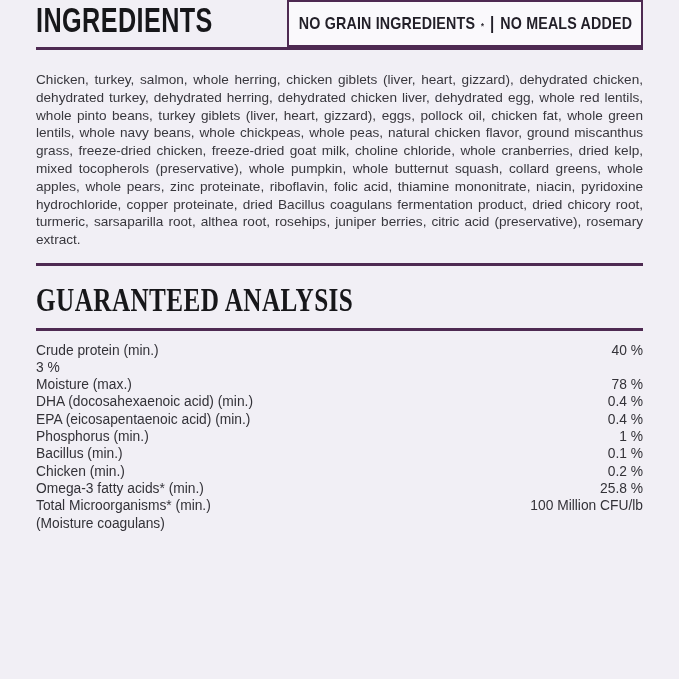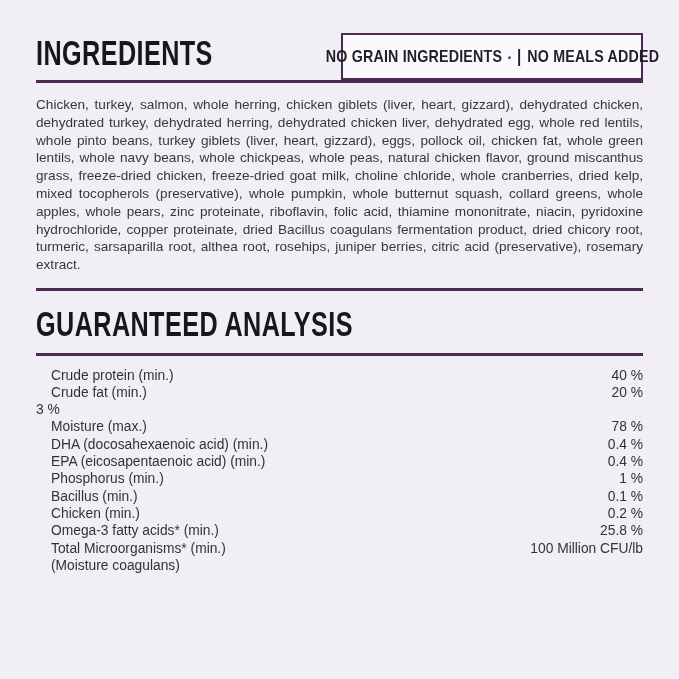--- a/index.html
+++ b/index.html
@@ -11,40 +11,39 @@
     overflow: hidden;
   }
   .page {
     box-sizing: border-box;
     width: 679px; height: 679px;
     padding: 0 36px;
     position: relative;
   }
   
   .header-row {
-    margin-top: 33px;
     display: flex;
     justify-content: space-between;
     align-items: flex-end;
     border-bottom: 3px solid var(--accent);
   }
   .title {
     font-weight: bold;
     font-size: 30px;
     line-height: 1;
     color: #17171a;
     letter-spacing: 0.5px;
     transform: scale(0.84, 1.14);
     transform-origin: left bottom;
     white-space: nowrap;
   }
   .title-ingredients { padding-bottom: 8px; }
   .badge {
     box-sizing: border-box;
-    width: 302px; height: 47px;
+    width: 356px; height: 47px;
     border: 2px solid var(--accent);
     background: #faf9fc;
     display: flex;
     align-items: center;
     justify-content: center;
     margin-bottom: 0px;
   }
   .badge-inner {
     display: flex;
     align-items: baseline;
@@ -53,44 +52,45 @@
     font-size: 17px;
     color: #221f28;
     white-space: nowrap;
     transform: scaleX(0.84);
     letter-spacing: 0.2px;
   }
   .badge-inner sup { font-size: 9px; }
   .badge-divider { font-size: 18px; }
   
   .ingredients-body {
-    margin-top: 13px;
+    margin-top: 21px;
     font-size: 13.6px;
     line-height: 17.8px;
     text-align: justify;
     color: #38373d;
     word-spacing: 0.5px;
   }
   
   .section-header {
     margin-top: 0;
     border-top: 3px solid var(--accent);
     border-bottom: 3px solid var(--accent);
     padding: 21px 0 11px;
+    font-family: Liberation Serif, serif;
   }
   .analysis-table { margin-top: 11px; }
   .analysis-row {
     display: flex;
     justify-content: space-between;
     align-items: baseline;
     font-size: 13.8px;
     line-height: 17.3px;
     color: #333238;
   }
-  .analysis-label { text-align: left; margin-left: 15px; }
+  .analysis-label { text-align: left; }
   .analysis-value { text-align: right; white-space: nowrap; }
 </style>
 </head>
 <body>
 
 <div class="page" style="--accent:#4e2a52;">
 
   <div class="header-row">
     <div class="title title-ingredients">INGREDIENTS</div>
     <div class="badge">
@@ -106,24 +106,20 @@
   <p class="ingredients-body">Chicken, turkey, salmon, whole herring, chicken giblets (liver, heart, gizzard), dehydrated chicken, dehydrated turkey, dehydrated herring, dehydrated chicken liver, dehydrated egg, whole red lentils, whole pinto beans, turkey giblets (liver, heart, gizzard), eggs, pollock oil, chicken fat, whole green lentils, whole navy beans, whole chickpeas, whole peas, natural chicken flavor, ground miscanthus grass, freeze-dried chicken, freeze-dried goat milk, choline chloride, whole cranberries, dried kelp, mixed tocopherols (preservative), whole pumpkin, whole butternut squash, collard greens, whole apples, whole pears, zinc proteinate, riboflavin, folic acid, thiamine mononitrate, niacin, pyridoxine hydrochloride, copper proteinate, dried Bacillus coagulans fermentation product, dried chicory root, turmeric, sarsaparilla root, althea root, rosehips, juniper berries, citric acid (preservative), rosemary extract.</p>
 
   <div class="section-header">
     <div class="title">GUARANTEED ANALYSIS</div>
   </div>
 
   <div class="analysis-table">
     <div class="analysis-row">
       <span class="analysis-label">Crude protein (min.)</span>
       <span class="analysis-value">40 %</span>
-    </div>
-    <div class="analysis-row">
-      <span class="analysis-label">Crude fat (min.)</span>
-      <span class="analysis-value">20 %</span>
     </div>
     <div class="analysis-row">
       <span class="analysis-value">3 %</span>
     </div>
     <div class="analysis-row">
       <span class="analysis-label">Moisture (max.)</span>
       <span class="analysis-value">78 %</span>
     </div>
     <div class="analysis-row">
       <span class="analysis-label">DHA (docosahexaenoic acid) (min.)</span>

